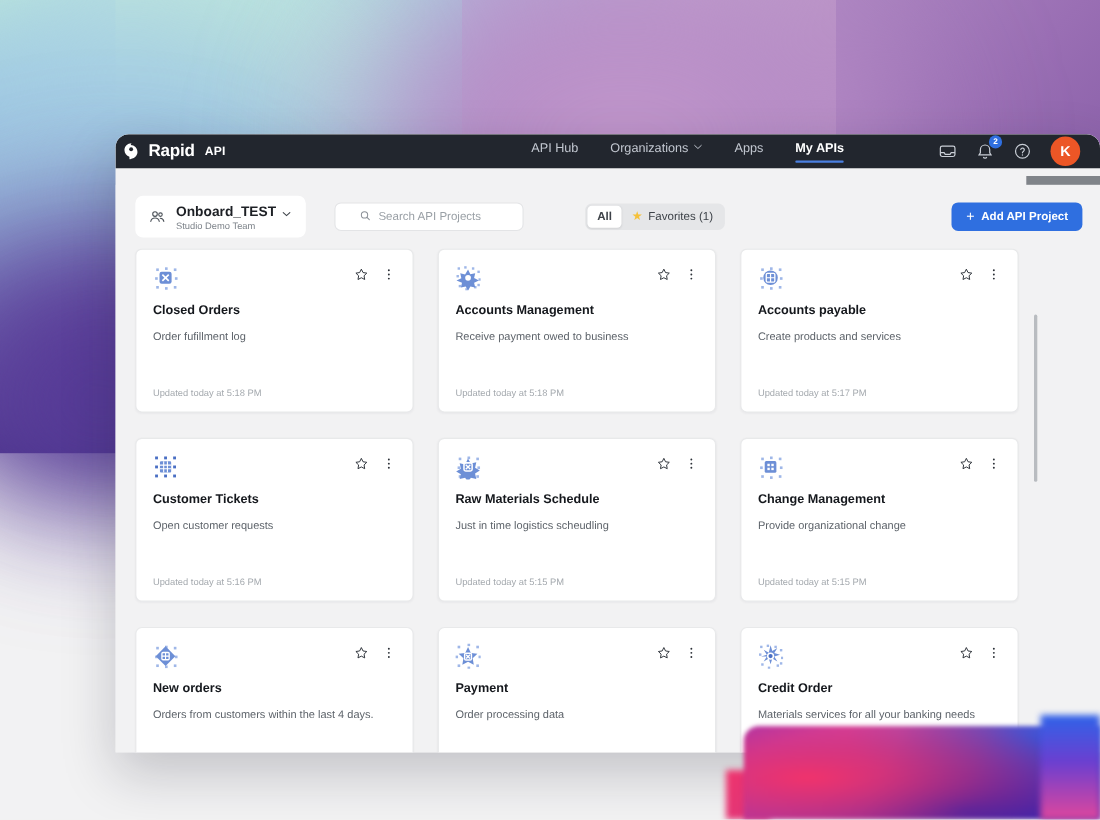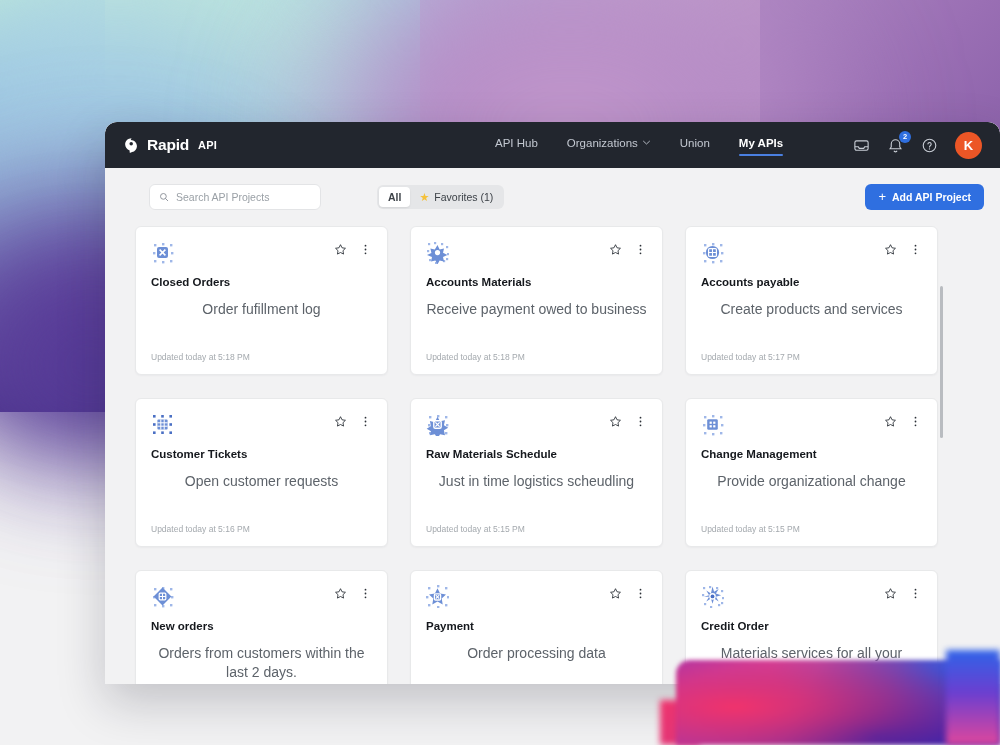--- a/index.html
+++ b/index.html
@@ -85,23 +85,23 @@
     box-shadow:0 18px 48px rgba(24,24,40,.22);
     background:#f2f2f3;
   }
   .win-topgray{
     position:absolute; left:828px; top:38px; width:72px; height:10px;
     background:#808489;
   }
 
   
   #topnav{
-    height:46px; background:#22262e;
+    height:31px; background:#22262e;
     display:flex; align-items:center;
-    padding:0 12px 0 18px;
+    padding:0 12px 0 6px;
     position:relative; z-index:3;
     border-radius:12px 12px 0 0;
   }
   .logo{ display:flex; align-items:center; gap:7px; }
   .logo-mark{
     width:17px; height:17px; position:relative; flex:0 0 auto;
   }
   .logo-text{ color:#fff; font-size:15.5px; font-weight:700; letter-spacing:-.2px; }
   .logo-api{ color:#fff; font-size:11px; font-weight:800; letter-spacing:.2px; margin-left:2px;}
   .nav-links{
@@ -156,21 +156,21 @@
   .team-name{
     font-size:12.5px; font-weight:700; color:#1d2025;
     display:flex; align-items:center; gap:5px;
   }
   .team-sub{ font-size:8.5px; color:#7c8289; }
   .chev{ width:8px; height:8px; color:#3c4148; }
 
   .search-box{
     margin-left:26px; background:#fff; border:1px solid #e3e4e6;
     border-radius:6px; height:26px; width:172px;
-    display:flex; align-items:center; gap:7px; padding:0 9px;
+    display:flex; align-items:center; gap:7px; padding:0 22px;
     cursor:text;
   }
   .search-box svg{ width:10px; height:10px; color:#8b9097; flex:0 0 auto;}
   .search-box input{
     border:none; outline:none; font-size:10.5px; color:#4a5057;
     font-family:"Liberation Sans", sans-serif; background:transparent; width:100%;
   }
   .search-box input::placeholder{ color:#9aa0a6; }
 
   .seg{
@@ -196,40 +196,40 @@
 
   
   #grid-wrap{
     position:absolute; top:58px; left:0; right:0; bottom:0;
     overflow:hidden;
   }
   #grid{
     display:grid;
     grid-template-columns:repeat(3,253px);
     gap:23px 22px;
-    padding:0 0 0 30px;
+    padding:0 0 0 18px;
   }
   .card{
     background:#fff; border:1px solid #e8e9ea; border-radius:6px;
     height:149px; padding:14px 15px 0 15px;
     position:relative; cursor:pointer;
     box-shadow:0 1px 2px rgba(16,24,40,.04);
     display:flex; flex-direction:column;
   }
   .card-top{ display:flex; align-items:flex-start; }
   .card-ico{ width:23px; height:23px; flex:0 0 auto; }
   .card-actions{
     margin-left:auto; display:flex; align-items:center; gap:12px; padding-top:2px;
   }
   .ico-btn{ color:#2c3138; cursor:pointer; display:flex; }
   .card-title{
     font-size:11.5px; font-weight:700; color:#15181d; margin-top:12px;
   }
   .card-desc{
-    font-size:14px; color:#5d636a; margin-top:12px; line-height:1.35;text-align:center;
+    font-size:10px; color:#5d636a; margin-top:12px; line-height:1.35;
   }
   .card-meta{
     margin-top:auto; font-size:8.5px; color:#a4a9ae; padding-bottom:12px;
   }
 
   
   .vscroll{
     position:absolute; left:835px; top:60px; width:3px; height:152px;
     background:#b9bcc0; border-radius:2px;
   }
@@ -272,21 +272,21 @@
       </div>
       <div class="nav-link">
         <span>Organizations</span>
         <span>
           <svg viewBox="0 0 12 12" width="9" height="9">
               <path d="M2 4.3L6 8l4-3.7" fill="none" stroke="currentColor" stroke-width="1.2" stroke-linecap="round"></path>
             </svg>
         </span>
       </div>
       <div class="nav-link">
-        <span>Union</span>
+        <span>Apps</span>
       </div>
       <div class="nav-link active">
         <span>My APIs</span>
       </div>
     </div>
 
     <div class="nav-right">
       <span class="nav-icon">
         <svg viewBox="0 0 20 20" width="17" height="17" fill="none" stroke="currentColor" stroke-width="1.3">
           <rect x="2.2" y="4.6" width="15.6" height="11" rx="2"></rect>
@@ -310,20 +310,41 @@
       <div class="avatar">
         <span>K</span>
       </div>
     </div>
   </div>
 
   <div id="content">
 
     <div id="toolbar">
 
+      <div class="team-chip">
+        <span class="team-icon">
+          <svg viewBox="0 0 20 20" width="16" height="16" fill="none" stroke="currentColor" stroke-width="1.25">
+            <circle cx="7.4" cy="7" r="2.6"></circle>
+            <circle cx="13.6" cy="7.6" r="2"></circle>
+            <path d="M2.6 15.4c.4-2.5 2.4-3.9 4.8-3.9s4.4 1.4 4.8 3.9" stroke-linecap="round"></path>
+            <path d="M13.4 11.8c2 .1 3.6 1.4 4 3.6" stroke-linecap="round"></path>
+          </svg>
+        </span>
+        <span class="team-txt">
+          <span class="team-name">
+            <span>Onboard_TEST</span>
+            <span class="chev">
+              <svg viewBox="0 0 12 12" width="9" height="9">
+                  <path d="M2 4.3L6 8l4-3.7" fill="none" stroke="currentColor" stroke-width="1.3" stroke-linecap="round"></path>
+                </svg>
+            </span>
+          </span>
+          <span class="team-sub">Studio Demo Team</span>
+        </span>
+      </div>
 
       <div class="search-box">
         <span>
           <svg viewBox="0 0 16 16" fill="none" stroke="currentColor" stroke-width="1.5">
             <circle cx="7" cy="7" r="4.6"></circle>
               <path d="M10.6 10.6L14 14" stroke-linecap="round"></path>
           </svg>
         </span>
         <input type="text" placeholder="Search API Projects" style="">
       </div>
@@ -403,21 +424,21 @@
                 </span>
          <span class="ico-btn">
                   <svg viewBox="0 0 20 20" width="13" height="13" fill="currentColor">
                     <circle cx="10" cy="4.2" r="1.35"></circle>
                     <circle cx="10" cy="10" r="1.35"></circle>
                     <circle cx="10" cy="15.8" r="1.35"></circle>
                   </svg>
                 </span>
        </span>
      </div>
-     <div class="card-title">Accounts Materials</div>
+     <div class="card-title">Accounts Management</div>
      <div class="card-desc">Receive payment owed to business</div>
      <div class="card-meta">Updated today at 5:18 PM</div>
           </div>
           <div class="card">
             <div class="card-top">
        <span class="card-ico"><svg viewBox="0 0 23 23" width="23" height="23">
                   <rect x="3" y="3" width="2.4" height="2.4" fill="#9fb7e8"></rect>
                   <rect x="11" y="2" width="2.4" height="2.4" fill="#9fb7e8"></rect>
                   <rect x="19" y="3" width="2.4" height="2.4" fill="#9fb7e8"></rect>
                   <rect x="2" y="11" width="2.4" height="2.4" fill="#9fb7e8"></rect>
@@ -576,21 +597,21 @@
          <span class="ico-btn">
                   <svg viewBox="0 0 20 20" width="13" height="13" fill="currentColor">
                     <circle cx="10" cy="4.2" r="1.35"></circle>
                     <circle cx="10" cy="10" r="1.35"></circle>
                     <circle cx="10" cy="15.8" r="1.35"></circle>
                   </svg>
                 </span>
        </span>
      </div>
      <div class="card-title">New orders</div>
-     <div class="card-desc">Orders from customers within the last 2 days.</div>
+     <div class="card-desc">Orders from customers within the last 4 days.</div>
      </div>
           <div class="card">
             <div class="card-top">
        <span class="card-ico"><svg viewBox="0 0 23 23" width="23" height="23">
                   <rect x="2" y="2" width="2.4" height="2.4" fill="#9fb7e8"></rect>
                   <rect x="19" y="2" width="2.4" height="2.4" fill="#9fb7e8"></rect>
                   <rect x="2" y="19" width="2.4" height="2.4" fill="#9fb7e8"></rect>
                   <rect x="19" y="19" width="2.4" height="2.4" fill="#9fb7e8"></rect>
                   <rect x="11" y="0" width="2.4" height="2.4" fill="#9fb7e8"></rect>
                   <rect x="11" y="21" width="2.4" height="2.4" fill="#9fb7e8"></rect>

